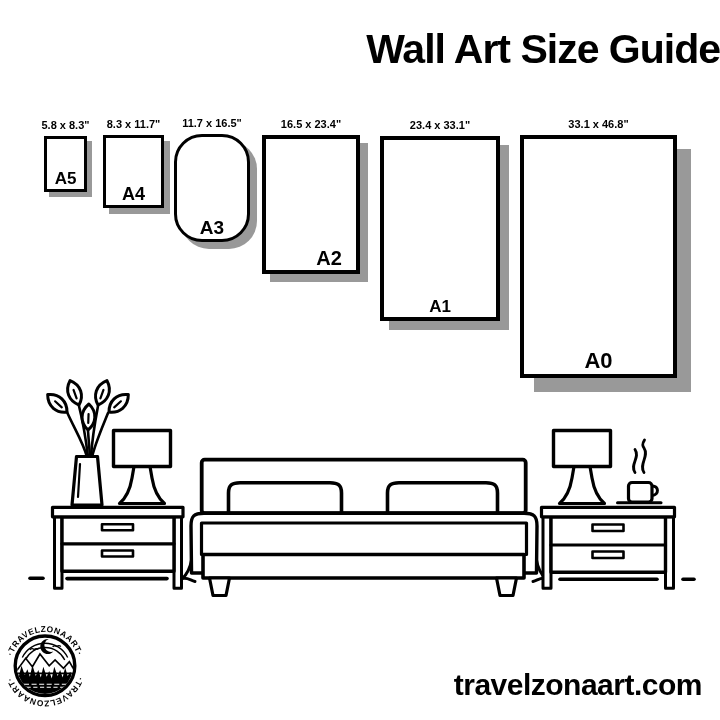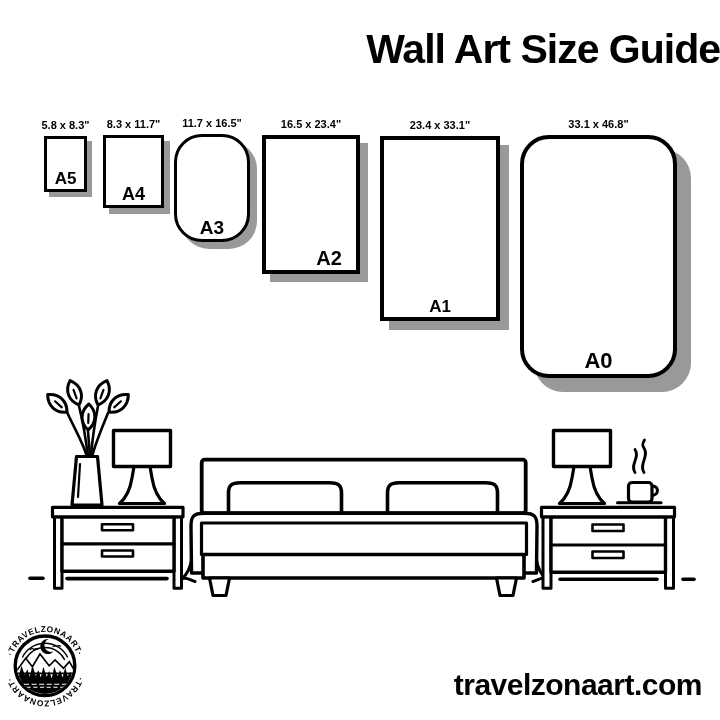--- a/index.html
+++ b/index.html
@@ -36,21 +36,21 @@
   #card-a5 .paper{box-shadow:5px 5px 0 var(--shadow);font-size:17px;}
   #card-a4{left:103px;top:135px;width:61px;height:73px;}
   #card-a4 .paper{box-shadow:6px 6px 0 var(--shadow);font-size:18px;}
   #card-a3{left:174px;top:134px;width:76px;height:108px;}
   #card-a3 .paper{box-shadow:7px 7px 0 var(--shadow);font-size:19px;border-radius:28px;}
   #card-a2{left:262px;top:135px;width:98px;height:139px;}
   #card-a2 .paper{box-shadow:8px 8px 0 var(--shadow);font-size:20px;border-width:4px;padding-left:36px;}
   #card-a1{left:380px;top:136px;width:120px;height:185px;}
   #card-a1 .paper{box-shadow:9px 9px 0 var(--shadow);font-size:17px;border-width:4px;}
   #card-a0{left:520px;top:135px;width:157px;height:243px;}
-  #card-a0 .paper{box-shadow:14px 14px 0 var(--shadow);font-size:22px;border-width:4px;border-radius:29px;}
+  #card-a0 .paper{box-shadow:14px 14px 0 var(--shadow);font-size:22px;border-width:4px;}
   
   #scene{position:absolute;left:0;top:0;width:720px;height:720px;}
   
   #logo{position:absolute;left:3px;top:623px;width:84px;height:84px;}
   #logo text{font-family:"Liberation Sans", sans-serif;}
   
   .website{
     position:absolute;left:402px;top:668px;width:300px;
     text-align:right;font-size:30px;font-weight:800;letter-spacing:-0.5px;
     color:var(--ink);

